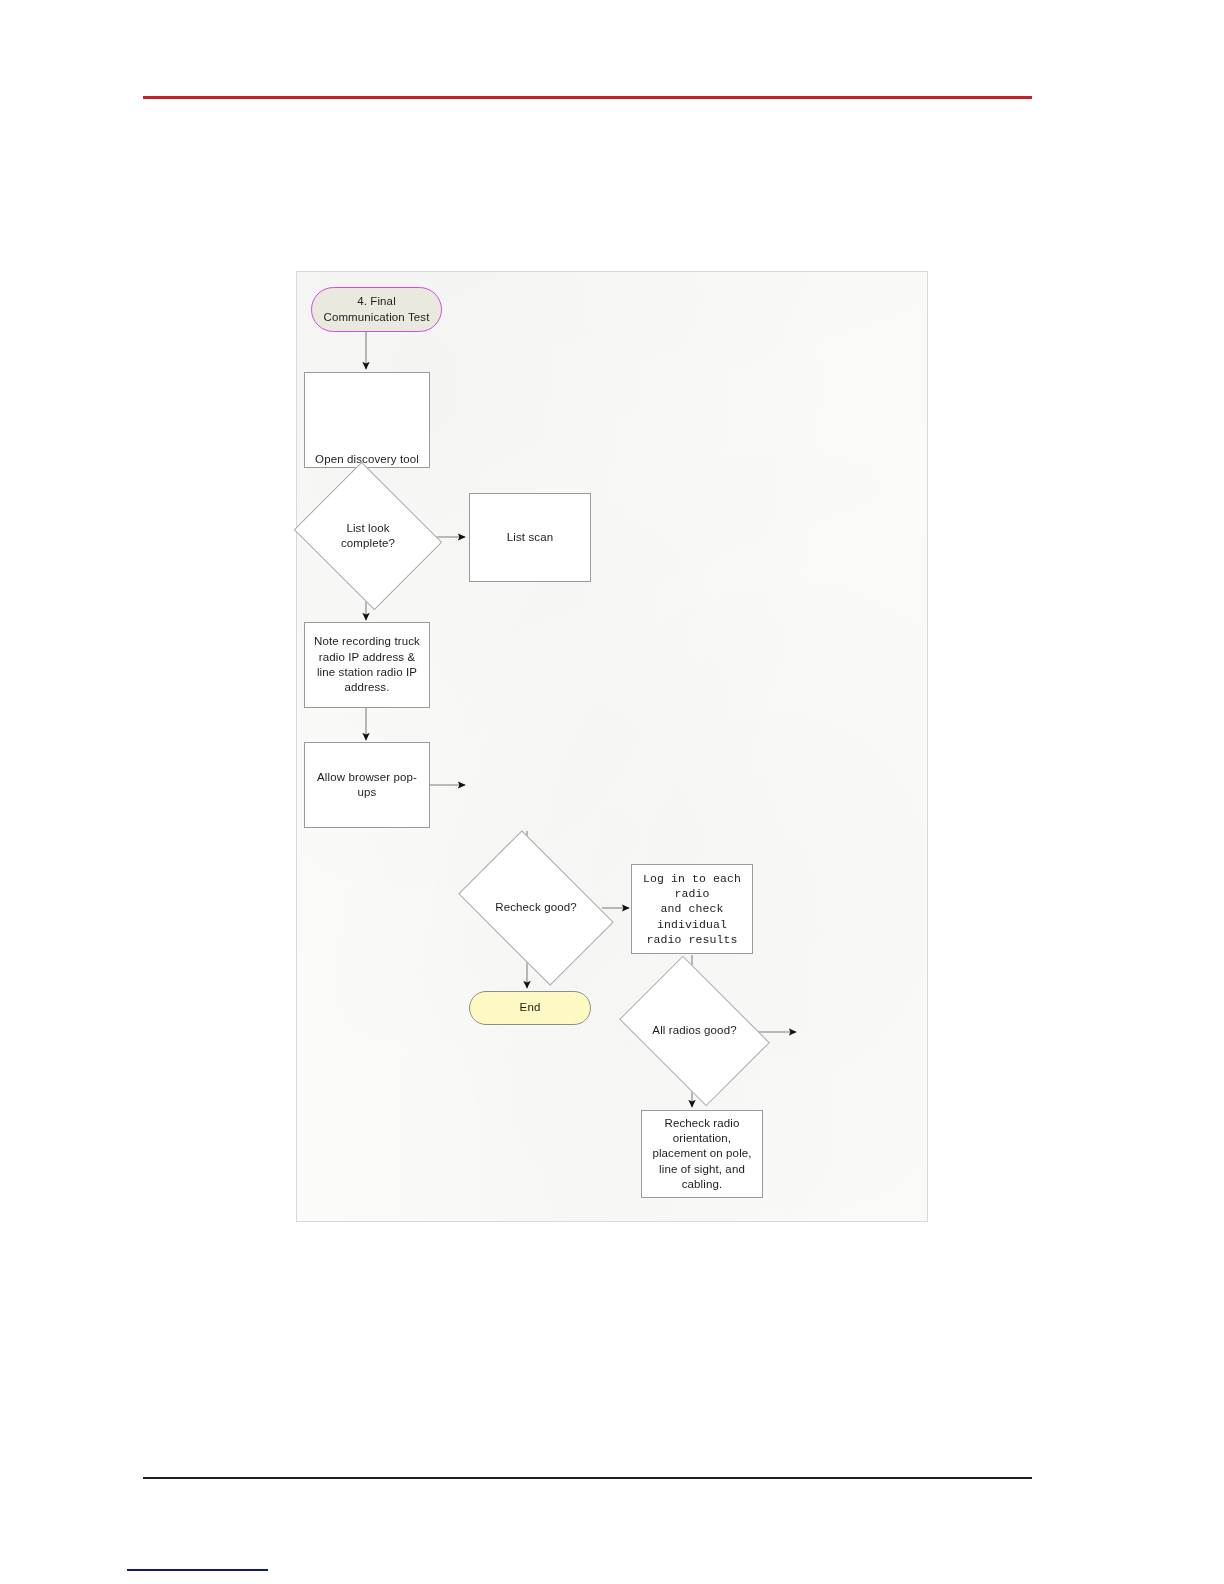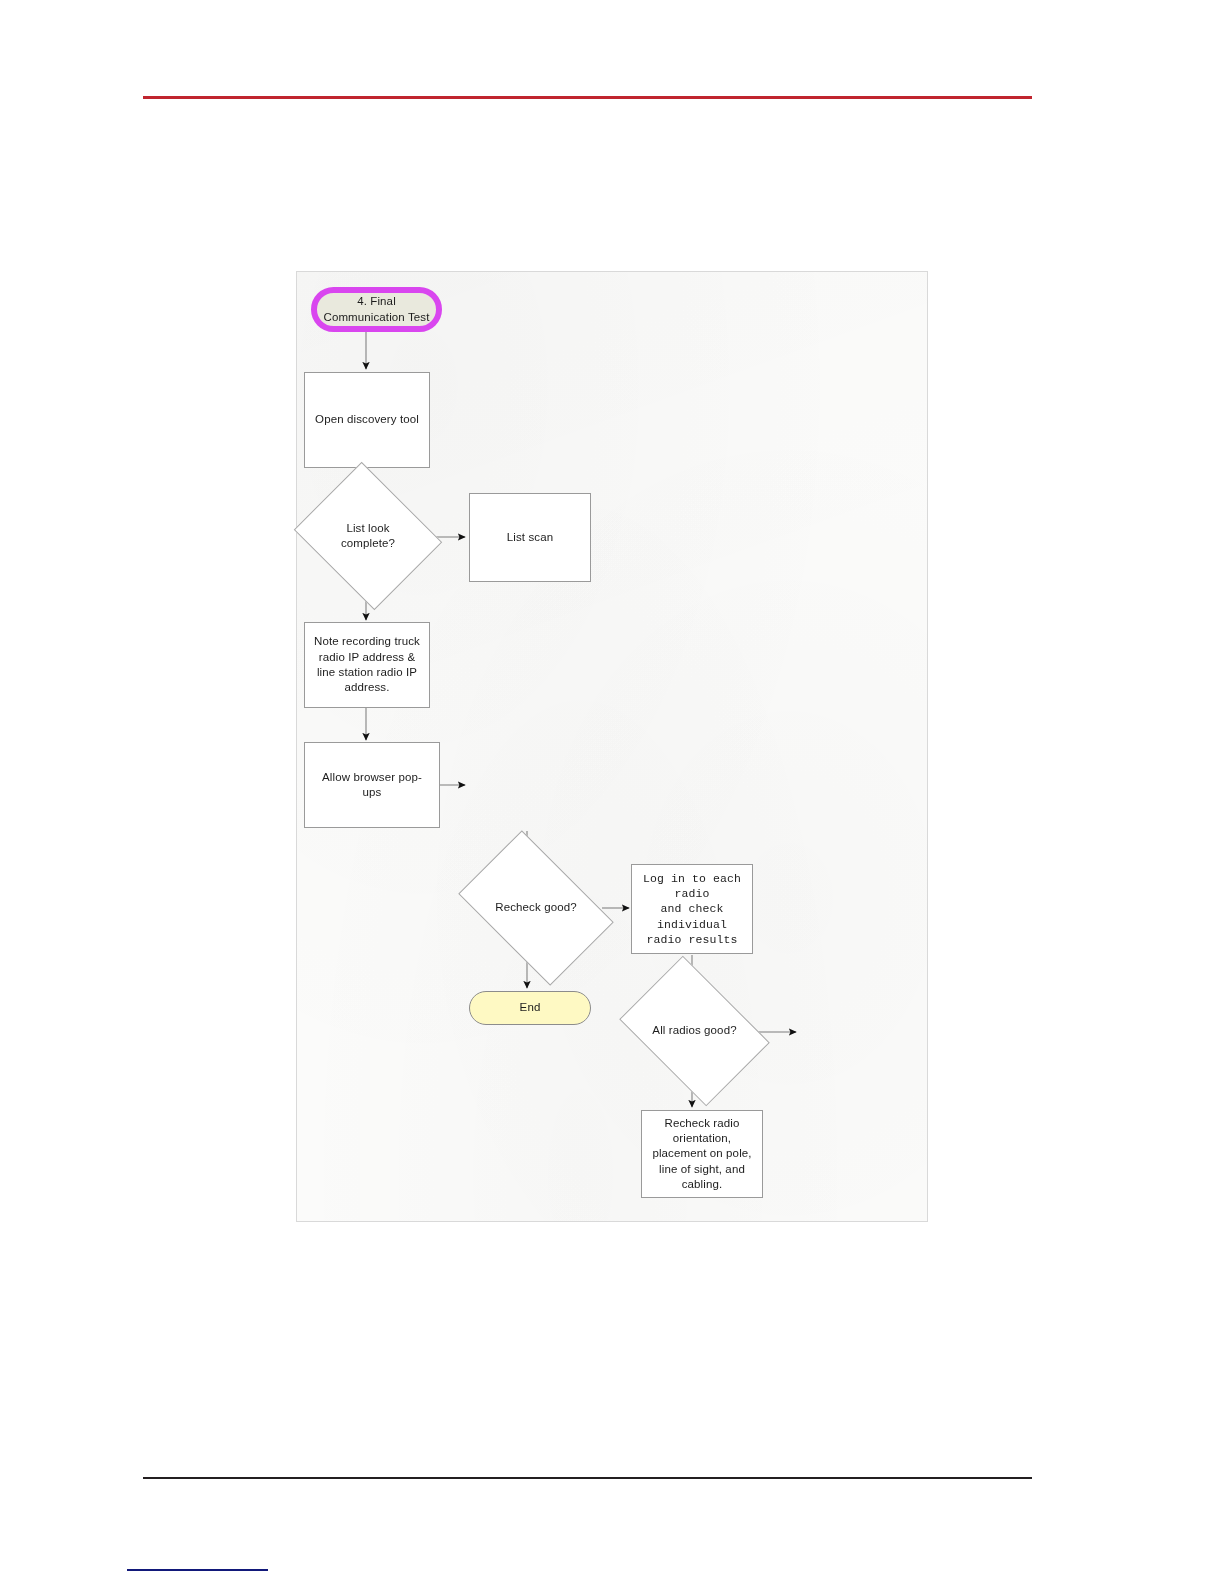--- a/index.html
+++ b/index.html
@@ -101,21 +101,21 @@
     border: 1px solid #9a9a9a;
     box-shadow: 0 0 0 0 rgba(0,0,0,0);
   }
   .term {
     background: #fef9c3;
     border: 1px solid #8c8c8c;
     border-radius: 999px;
   }
   .term-start {
     background: #e9e9dd;
-    border: 6px solid #d946ef;
+    border: 1px solid #d946ef;
     border-radius: 26px;
   }
   .dec {
     background: transparent;
     border: none;
   }
   .dec .diamond-face {
     position: absolute;
     inset: 0;
     background: #ffffff;
@@ -172,42 +172,42 @@
 
       <line x1="395" y1="806" x2="395" y2="835" marker-end="url(#ah)"></line>
     </g>
   </svg>
 
   <div class="node term-start" style="left:14px; top:15px; width:131px; height:45px;">
     <span class="lbl">4. Final
 Communication Test</span>
   </div>
 
-  <div class="node proc" style="left:7px; top:100px; width:126px; height:96px;">
+  <div class="node proc" style="left:7px; top:100px; width:126px; height:96px;align-items:flex-end;">
     <span class="lbl">Open discovery tool</span>
   </div>
 
   <div class="node dec" style="left:14px; top:216px; width:114px; height:96px;">
     <span class="diamond-face"></span>
     <span class="lbl">List look
 complete?</span>
   </div>
 
   <div class="node proc" style="left:172px; top:221px; width:122px; height:89px;">
     <span class="lbl">List scan</span>
   </div>
 
   <div class="node proc" style="left:7px; top:350px; width:126px; height:86px;">
     <span class="lbl">Note recording truck
 radio IP address &amp;
 line station radio IP
 address.</span>
   </div>
 
-  <div class="node proc" style="left:7px; top:470px; width:136px; height:86px;">
+  <div class="node proc" style="left:7px; top:470px; width:126px; height:86px;">
     <span class="lbl">Allow browser pop-
 ups</span>
   </div>
 
 
   <div class="node dec" style="left:174px; top:591px; width:130px; height:90px;">
     <span class="diamond-face"></span>
     <span class="lbl">Recheck good?</span>
   </div>
 

